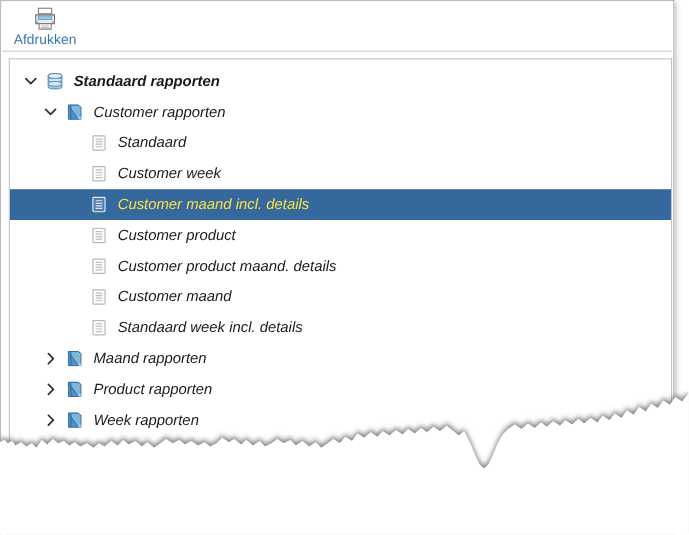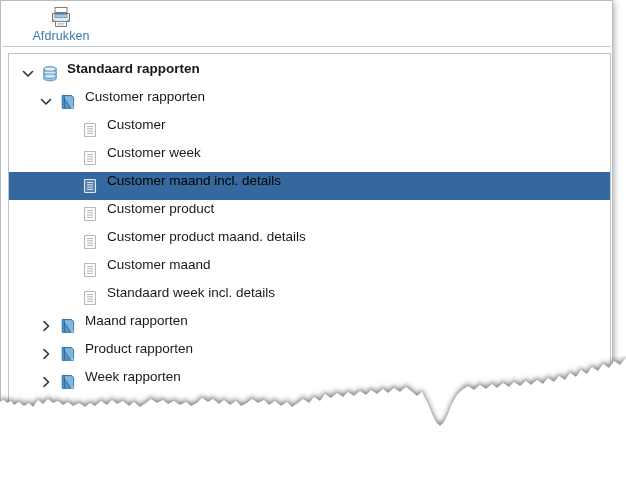--- a/index.html
+++ b/index.html
@@ -44,21 +44,20 @@
     position: absolute;
     left: 4px;
     top: 1px;
     width: 70px;
     height: 42px;
     text-align: center;
     cursor: pointer;
     background: transparent;
     border: none;
     padding: 0;
-    margin-left: 20px;
   }
   .tool-icon {
     display: block;
     margin: 3px auto 0 auto;
     width: 26px;
     height: 22px;
   }
   .tool-label {
     display: block;
     font-size: 12.5px;
@@ -84,27 +83,29 @@
   #tree-inner {
     position: absolute;
     left: 0; top: 0; right: 0;
     padding-top: 6px;
   }
 
   .tree-row {
     position: relative;
     height: 28px;
     display: flex;
+    align-items: center;
     cursor: default;
     white-space: nowrap;
+    font-style: italic;
   }
   .tree-row.selected {
     background: #35699e;
   }
-  .tree-row.selected .row-label { color: #000000; }
+  .tree-row.selected .row-label { color: #fde047; }
 
   .twisty {
     width: 22px;
     height: 28px;
     flex: 0 0 22px;
     position: relative;
     cursor: pointer;
   }
   .twisty svg { position: absolute; left: 5px; top: 8px; }
 
@@ -205,21 +206,21 @@
           <span class="twisty"></span>
           <span class="node-icon">
             <svg width="18" height="18" viewBox="0 0 18 18">
               <rect x="3.5" y="2.5" width="11" height="13" rx="0.8" fill="#ffffff" stroke="#b4b7bb" stroke-width="1.1"></rect>
               <line x1="6" y1="5.5" x2="12" y2="5.5" stroke="#b9bcc0" stroke-width="1.1"></line>
               <line x1="6" y1="7.8" x2="12" y2="7.8" stroke="#b9bcc0" stroke-width="1.1"></line>
               <line x1="6" y1="10.1" x2="12" y2="10.1" stroke="#b9bcc0" stroke-width="1.1"></line>
               <line x1="6" y1="12.4" x2="12" y2="12.4" stroke="#b9bcc0" stroke-width="1.1"></line>
             </svg>
           </span>
-          <span class="row-label">Customer</span>
+          <span class="row-label">Standaard</span>
         </div>
         <div class="tree-row depth-3">
           <span class="twisty"></span>
           <span class="node-icon">
             <svg width="18" height="18" viewBox="0 0 18 18">
               <rect x="3.5" y="2.5" width="11" height="13" rx="0.8" fill="#ffffff" stroke="#b4b7bb" stroke-width="1.1"></rect>
               <line x1="6" y1="5.5" x2="12" y2="5.5" stroke="#b9bcc0" stroke-width="1.1"></line>
               <line x1="6" y1="7.8" x2="12" y2="7.8" stroke="#b9bcc0" stroke-width="1.1"></line>
               <line x1="6" y1="10.1" x2="12" y2="10.1" stroke="#b9bcc0" stroke-width="1.1"></line>
               <line x1="6" y1="12.4" x2="12" y2="12.4" stroke="#b9bcc0" stroke-width="1.1"></line>

